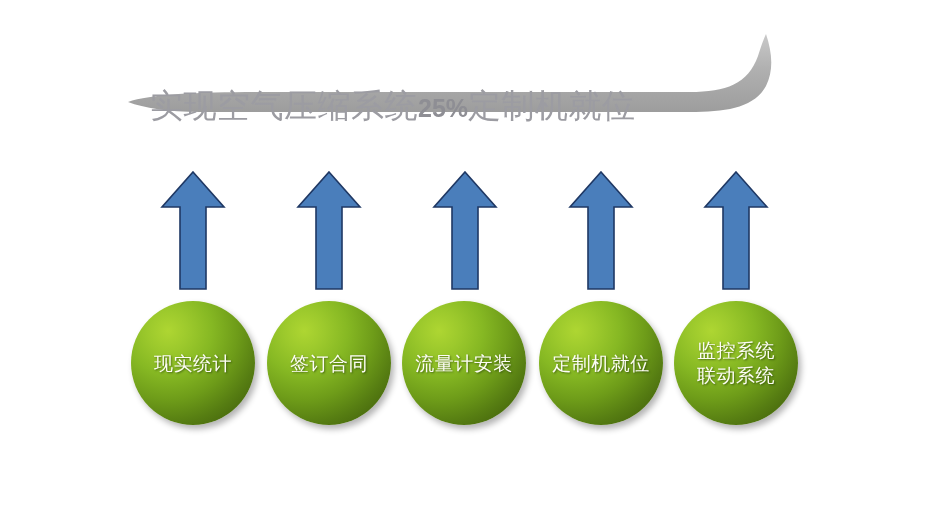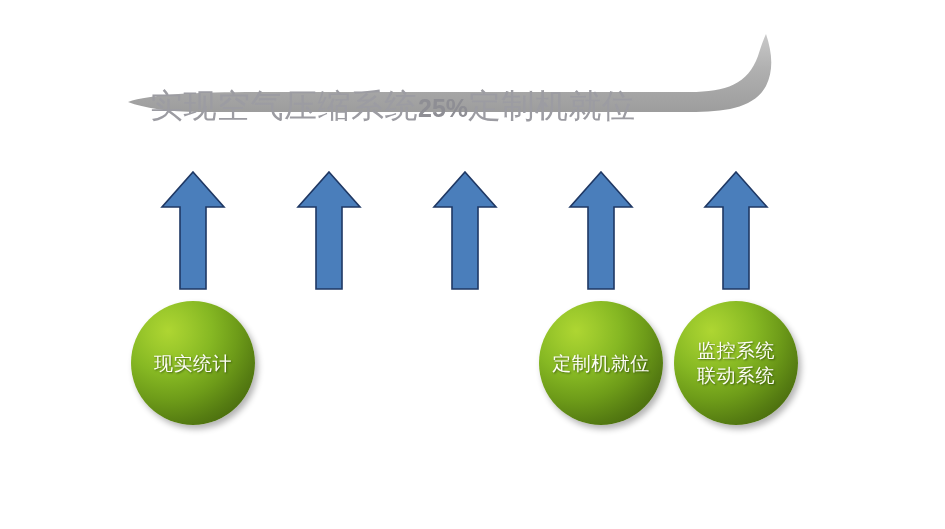--- a/index.html
+++ b/index.html
@@ -152,21 +152,27 @@
   <div class="arrow" style="left:703px; top:170px;">
     <svg width="66" height="122" viewBox="0 0 66 122" xmlns="http://www.w3.org/2000/svg">
       <path d="M 33 2 L 64 37 L 46 37 L 46 119 L 20 119 L 20 37 L 2 37 Z" fill="#4a7ebb" stroke="#1f3864" stroke-width="1.6"></path>
     </svg>
   </div>
 
   <div class="node" style="left:131px; top:301px;">
     <span class="node-label">现实统计</span>
   </div>
 
+  <div class="node" style="left:267px; top:301px;">
+    <span class="node-label">签订合同</span>
+  </div>
 
+  <div class="node" style="left:402px; top:301px;">
+    <span class="node-label">流量计安装</span>
+  </div>
 
   <div class="node" style="left:539px; top:301px;align-items:center;">
     <span class="node-label">定制机就位</span>
   </div>
 
   <div class="node" style="left:674px; top:301px;align-items:center;">
     <span class="node-label">监控系统
 联动系统</span>
   </div>
 

